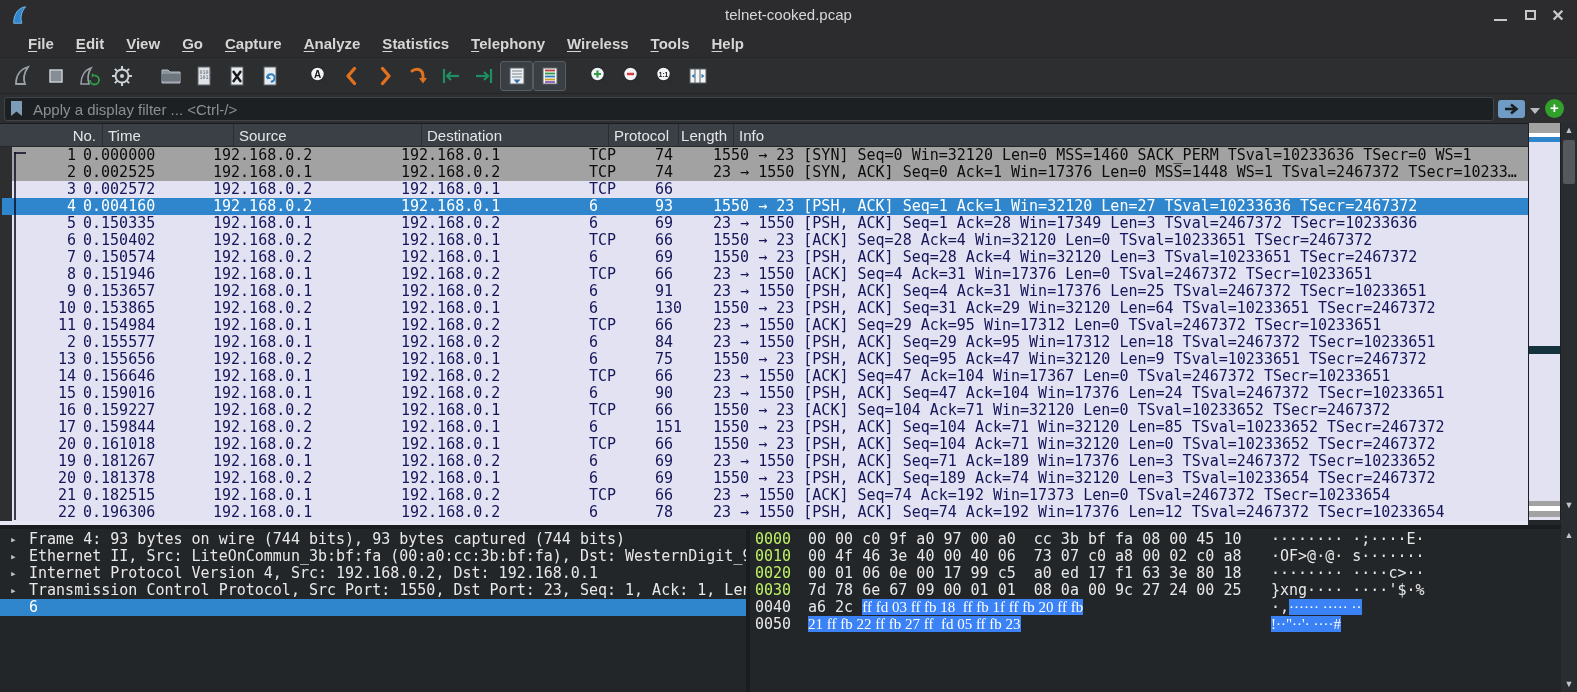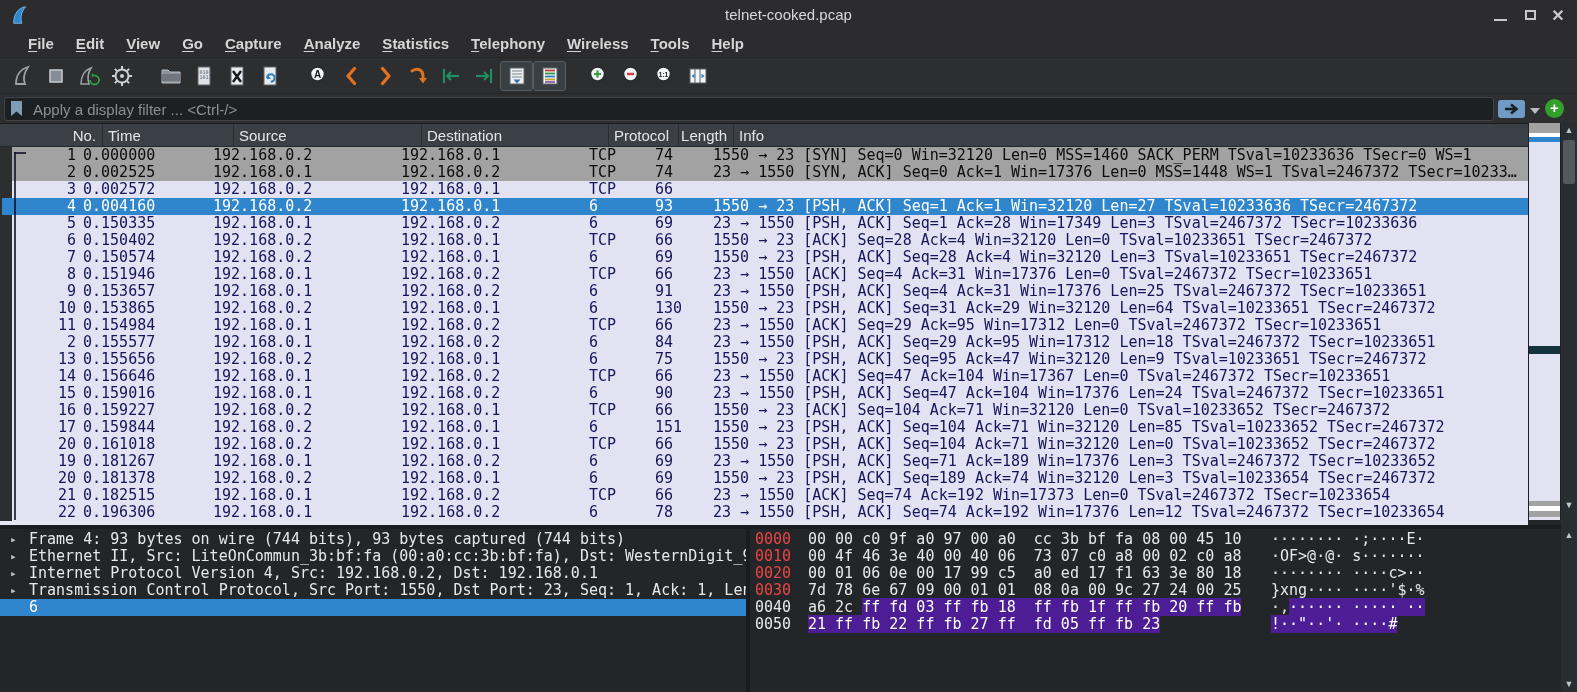--- a/index.html
+++ b/index.html
@@ -67,25 +67,25 @@
   .divider-h { position:absolute; left:0; top:525px; width:1561px; height:4px; background:#1a1d1f; }
   .details { position:absolute; left:0; top:529px; width:746px; height:163px; background:#232629; overflow:hidden; }
   .dt-line { position:relative; height:17px; line-height:17px; font-family:"DejaVu Sans Mono",monospace; font-size:15px; color:#e8e8e8; white-space:pre; overflow:hidden; }
   .dt-line .tri { position:absolute; left:10px; top:0; color:#c0c4c8; font-size:11px; }
   .dt-line .txt { position:absolute; left:29px; top:0; }
   .dt-line.sel { background:#2f86cc; color:#fff; }
   .divider-v { position:absolute; left:746px; top:529px; width:4px; height:163px; background:#1a1d1f; }
 
   .hexpane { position:absolute; left:750px; top:529px; width:811px; height:163px; background:#232629; overflow:hidden; }
   .hx-row { position:relative; height:17px; line-height:17px; font-family:"DejaVu Sans Mono",monospace; font-size:15px; white-space:pre; }
-  .hx-row .off { position:absolute; left:5px; color:#ef4444; }
+  .hx-row .off { position:absolute; left:5px; color:#bef264; }
   .hx-row .off.lit { color:#e8e8e8; }
   .hx-row .hx { position:absolute; left:58px; color:#e8e8e8; }
   .hx-row .as { position:absolute; left:521px; color:#e8e8e8; }
-  .hl { background:#4c1d95; color:#fff; }
+  .hl { background:#3b82f6; color:#fff;font-family:Liberation Serif, serif; }
   .pad-top { height:2px; }
 </style>
 </head>
 <body>
 
 <div class="titlebar">
   <span class="logo">
     <svg viewBox="0 0 24 24">
         <path d="M4 21 C4 11 9 4 17 3 C12 9 11 15 13 21 Z" fill="#2f86cc" stroke="#7db9e8" stroke-width="1"></path>
       </svg>

